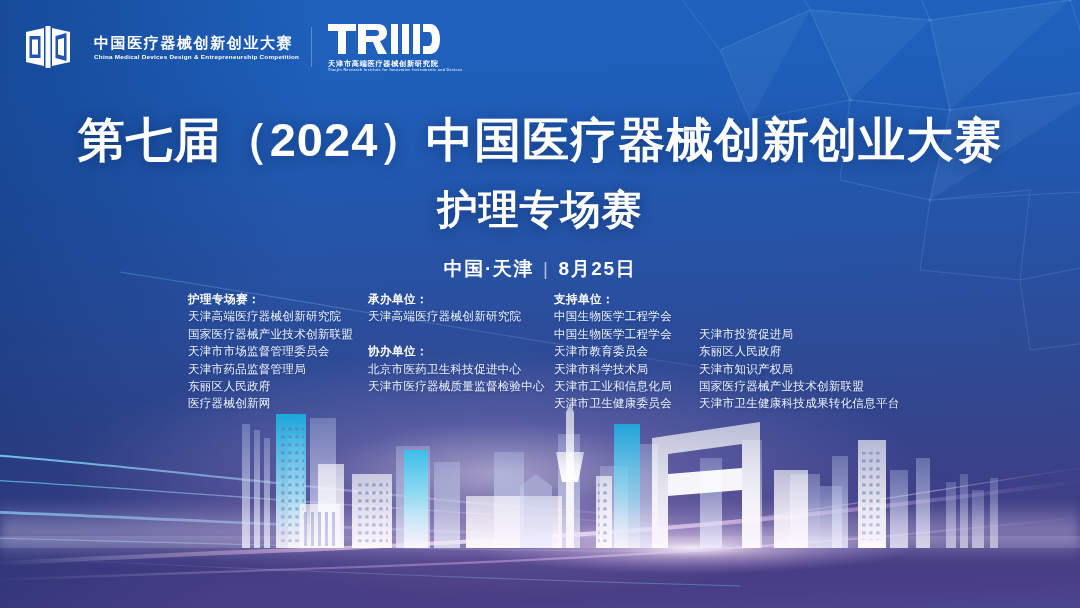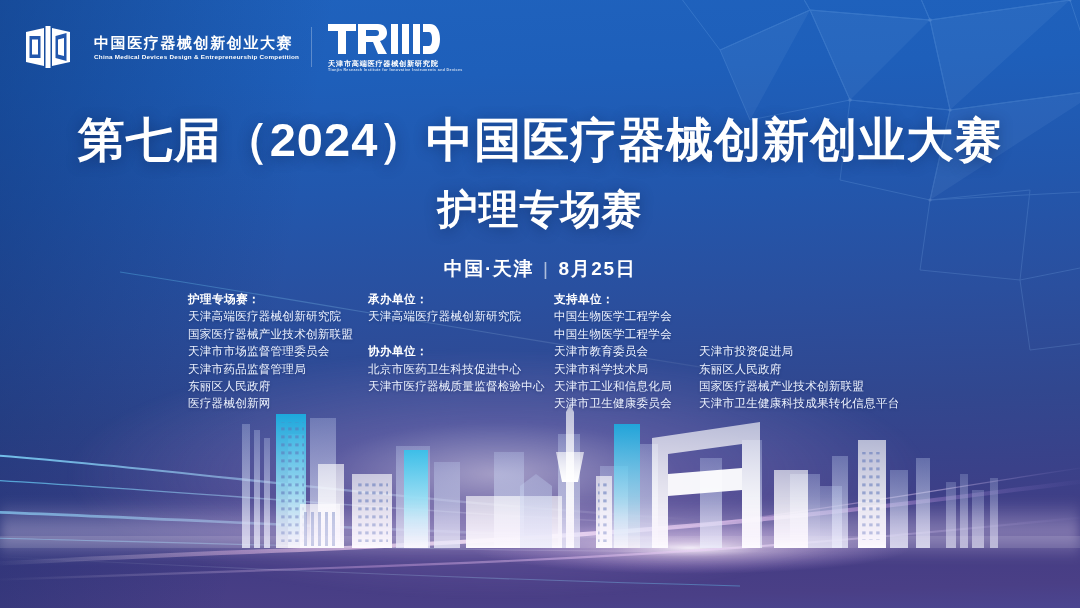--- a/index.html
+++ b/index.html
@@ -366,20 +366,21 @@
         <div class="org-item">中国生物医学工程学会</div>
         <div class="org-item">天津市教育委员会</div>
         <div class="org-item">天津市科学技术局</div>
         <div class="org-item">天津市工业和信息化局</div>
         <div class="org-item">天津市卫生健康委员会</div>
       </div>
       <div class="org-col sub-col-b">
         <div class="org-gap"></div>
         <div class="org-item">天津市投资促进局</div>
         <div class="org-item">东丽区人民政府</div>
+        <div class="org-item">天津市知识产权局</div>
         <div class="org-item">国家医疗器械产业技术创新联盟</div>
         <div class="org-item">天津市卫生健康科技成果转化信息平台</div>
       </div>
     </div>
 
   </div>
 
 </div>
 
 </body></html>

